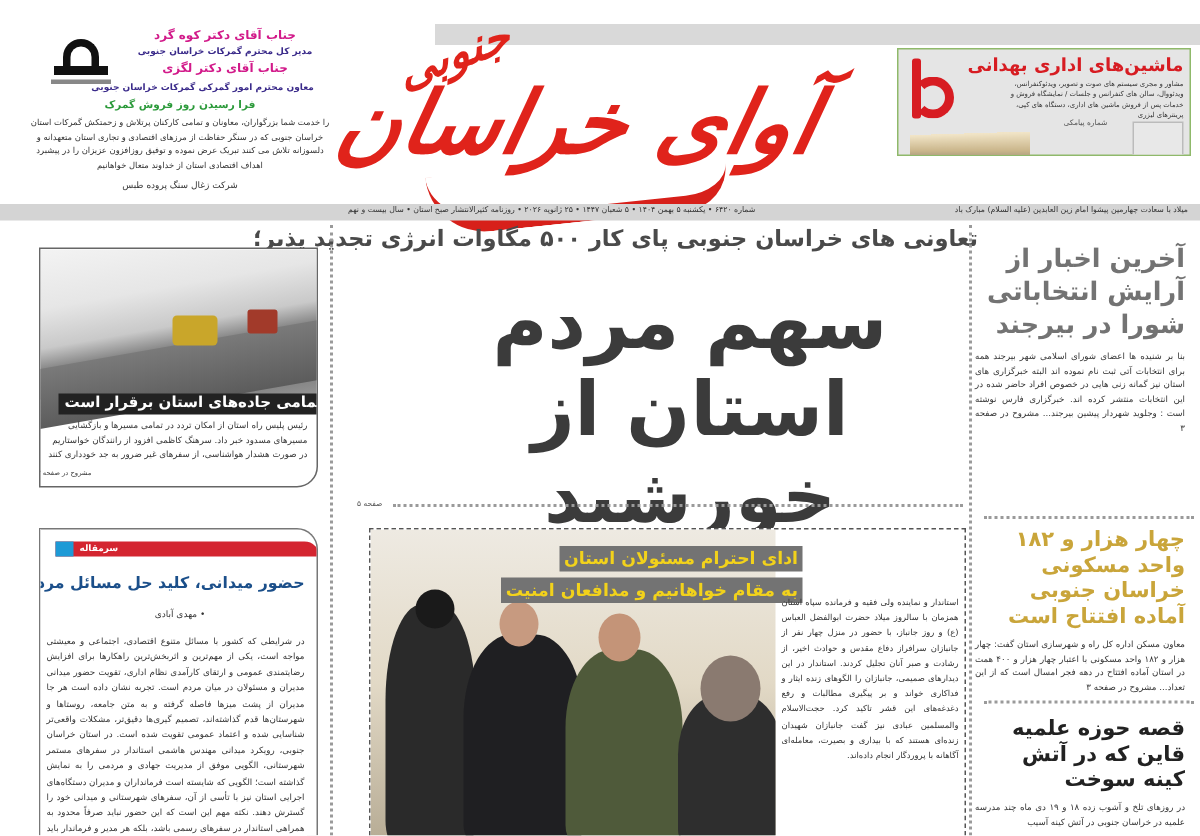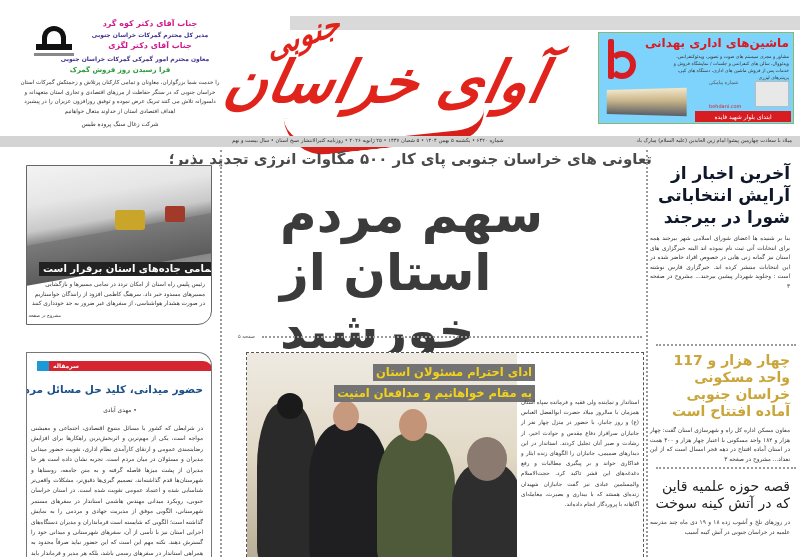--- a/index.html
+++ b/index.html
@@ -25,52 +25,52 @@
   .greet .emblem .cap { position: absolute; left: 0; top: 27px; width: 40px; height: 3px; background: #888; }
   .greet .l1 { position: absolute; right: 10px; top: 7px; width: 120px; font-size: 8px; font-weight: bold; color: #d21a8a; }
   .greet .l2 { position: absolute; right: 10px; top: 19px; width: 120px; font-size: 6px; font-weight: bold; color: #3a2a8a; }
   .greet .l3 { position: absolute; right: 10px; top: 29px; width: 120px; font-size: 8px; font-weight: bold; color: #d21a8a; text-align: center; }
   .greet .l4 { position: absolute; right: 10px; top: 43px; width: 150px; font-size: 6px; font-weight: bold; color: #3a2a8a; }
   .greet .l5 { position: absolute; left: 0; top: 54px; width: 200px; font-size: 7px; font-weight: bold; color: #2b9a3a; }
   .greet .body { position: absolute; left: 0; top: 66px; width: 200px; font-size: 5.6px; line-height: 9.6px; color: #333; }
   .greet .sig { position: absolute; left: 0; top: 108px; width: 200px; font-size: 6px; color: #333; }
 
   
-  .ad { position: absolute; left: 598px; top: 32px; width: 196px; height: 92px; border: 1.5px solid #8fb96a; background: #7dd3fc; overflow: hidden; }
+  .ad { position: absolute; left: 598px; top: 32px; width: 196px; height: 72px; border: 1.5px solid #8fb96a; background: #e5e5e5; overflow: hidden; }
   .ad .title { position: absolute; right: 4px; top: 3px; font-size: 12px; font-weight: bold; color: #d71c22; white-space: nowrap; }
   .ad .bullets { position: absolute; right: 4px; top: 20px; width: 120px; font-size: 4.6px; line-height: 7px; color: #333; }
   .ad .blogo { position: absolute; left: 5px; top: 6px; width: 34px; height: 46px; }
   .ad .blogo .stem { position: absolute; left: 4px; top: 0; width: 6px; height: 40px; background: #d71c22; border-radius: 2px; }
   .ad .blogo .bowl { position: absolute; left: 4px; top: 12px; width: 28px; height: 28px; border: 6px solid #d71c22; border-radius: 50%; border-left-color: transparent; }
   .ad .screen { position: absolute; left: 4px; top: 56px; width: 80px; height: 26px; background: linear-gradient(180deg, #f2e6c9 0%, #c9b58a 45%, #5a5f66 100%); transform: perspective(60px) rotateY(-8deg); }
   .ad .phone { position: absolute; left: 110px; top: 46px; font-size: 5px; color: #555; white-space: nowrap; }
   .ad .phonenum { position: absolute; left: 104px; top: 51px; font-size: 15px; font-weight: bold; color: #222; white-space: nowrap; margin-top: 46px; }
   .ad .web { position: absolute; left: 110px; top: 70px; font-size: 5px; color: #d71c22; white-space: nowrap; }
   .ad .printer { position: absolute; left: 156px; top: 48px; width: 34px; height: 26px; background: #e8e8e8; border: 1px solid #bbb; }
   .ad .addr { position: absolute; left: 96px; top: 78px; width: 96px; height: 11px; background: #d71c22; color: #fff; font-size: 6px; text-align: center; line-height: 11px; white-space: nowrap; }
 
   
   .dateline { position: absolute; left: 0; top: 136px; width: 800px; height: 11px; background: #d4d4d4; }
   .dateline .right { position: absolute; right: 8px; top: 1px; font-size: 5.2px; color: #333; white-space: nowrap; }
   .dateline .left { position: absolute; left: 232px; top: 1px; font-size: 5.2px; color: #333; white-space: nowrap; }
 
   
   .kicker { position: absolute; right: 148px; top: 150px; font-size: 15px; font-weight: bold; color: #4a4a4a; white-space: nowrap; }
-  .headline { position: absolute; right: 160px; top: 186px; width: 360px; font-size: 50px; line-height: 58px; font-weight: bold; color: #3b3b3b; text-align: left; letter-spacing: -1px; }
+  .headline { position: absolute; right: 160px; top: 186px; width: 360px; font-size: 50px; line-height: 58px; font-weight: bold; color: #3b3b3b; text-align: center; letter-spacing: -1px; }
 
   
   .vdots { position: absolute; border-left: 2px dotted #9a9a9a; }
   .hdots { position: absolute; border-top: 2px dotted #9a9a9a; }
 
   
   .rc { position: absolute; right: 10px; width: 140px; direction: rtl; text-align: right; }
   .rc .k { font-size: 8.5px; font-weight: bold; color: #333; line-height: 13px; }
-  .rc .h-red { font-size: 17px; font-weight: bold; color: #0f172a; line-height: 22px; margin-top: 2px; }
+  .rc .h-red { font-size: 17px; font-weight: bold; color: #737373; line-height: 22px; margin-top: 2px; }
   .rc .h-gold { font-size: 14px; font-weight: bold; color: #c9a53a; line-height: 17px; }
-  .rc .h-black { font-size: 14px; font-weight: normal; color: #222; line-height: 17px; }
+  .rc .h-black { font-size: 14px; font-weight: bold; color: #222; line-height: 17px; }
   .rc .p { font-size: 5.8px; line-height: 9.6px; color: #333; margin-top: 6px; text-align: justify; }
 
   
   .snow { position: absolute; left: 26px; top: 165px; width: 186px; height: 160px; border: 1px solid #666; border-radius: 0 0 14px 0; overflow: hidden; background: #fff; }
   .snow .photo { position: absolute; left: 0; top: 0; width: 186px; height: 100px; background: linear-gradient(170deg, #f3f3f3 0%, #e6e6e6 30%, #c9c9c9 50%, #8a8a8a 60%, #6f6f6f 78%, #9a9a9a 100%); }
   .snow .road { position: absolute; left: -10px; top: 62px; width: 220px; height: 40px; background: linear-gradient(180deg, #7a7a7a, #5c5c5c); transform: skewY(-10deg); }
   .snow .truck { position: absolute; left: 88px; top: 44px; width: 30px; height: 20px; background: #c9a62a; border-radius: 3px; }
   .snow .truck2 { position: absolute; left: 138px; top: 40px; width: 20px; height: 16px; background: #a23a2a; border-radius: 2px; }
   .snow .cap { position: absolute; left: 12px; top: 96px; height: 14px; background: #222; color: #fff; font-size: 10px; font-weight: bold; line-height: 14px; padding: 0 4px; white-space: nowrap; }
   .snow .p { position: absolute; right: 6px; top: 114px; width: 174px; font-size: 5.8px; line-height: 9.6px; color: #333; text-align: right; }
@@ -151,21 +151,21 @@
   <div class="hdots" style="left:656px; top:344px; width:140px;"></div>
   <div class="hdots" style="left:656px; top:467px; width:140px;"></div>
   <span class="story-label-page">صفحه ۵</span>
 
   <div class="rc" style="top:160px;">
     <div class="h-red">آخرین اخبار از آرایش انتخاباتی شورا در بیرجند</div>
     <div class="p">بنا بر شنیده ها اعضای شورای اسلامی شهر بیرجند همه برای انتخابات آتی ثبت نام نموده اند البته خبرگزاری های استان نیز گمانه زنی هایی در خصوص افراد حاضر شده در این انتخابات منتشر کرده اند. خبرگزاری فارس نوشته است : وجلوید شهردار پیشین بیرجند... مشروح در صفحه ۳</div>
   </div>
 
   <div class="rc" style="top:352px;">
-    <div class="h-gold">چهار هزار و 117 واحد مسکونی خراسان جنوبی آماده افتتاح است</div>
+    <div class="h-gold">چهار هزار و ۱۸۲ واحد مسکونی خراسان جنوبی آماده افتتاح است</div>
     <div class="p">معاون مسکن اداره کل راه و شهرسازی استان گفت: چهار هزار و ۱۸۲ واحد مسکونی با اعتبار چهار هزار و ۴۰۰ همت در استان آماده افتتاح در دهه فجر امسال است که از این تعداد... مشروح در صفحه ۳</div>
   </div>
 
   <div class="rc" style="top:478px;">
     <div class="h-black">قصه حوزه علمیه قاین که در آتش کینه سوخت</div>
     <div class="p">در روزهای تلخ و آشوب زده ۱۸ و ۱۹ دی ماه چند مدرسه علمیه در خراسان جنوبی در آتش کینه آسیب</div>
   </div>
 
   <div class="snow">
     <div class="photo">

